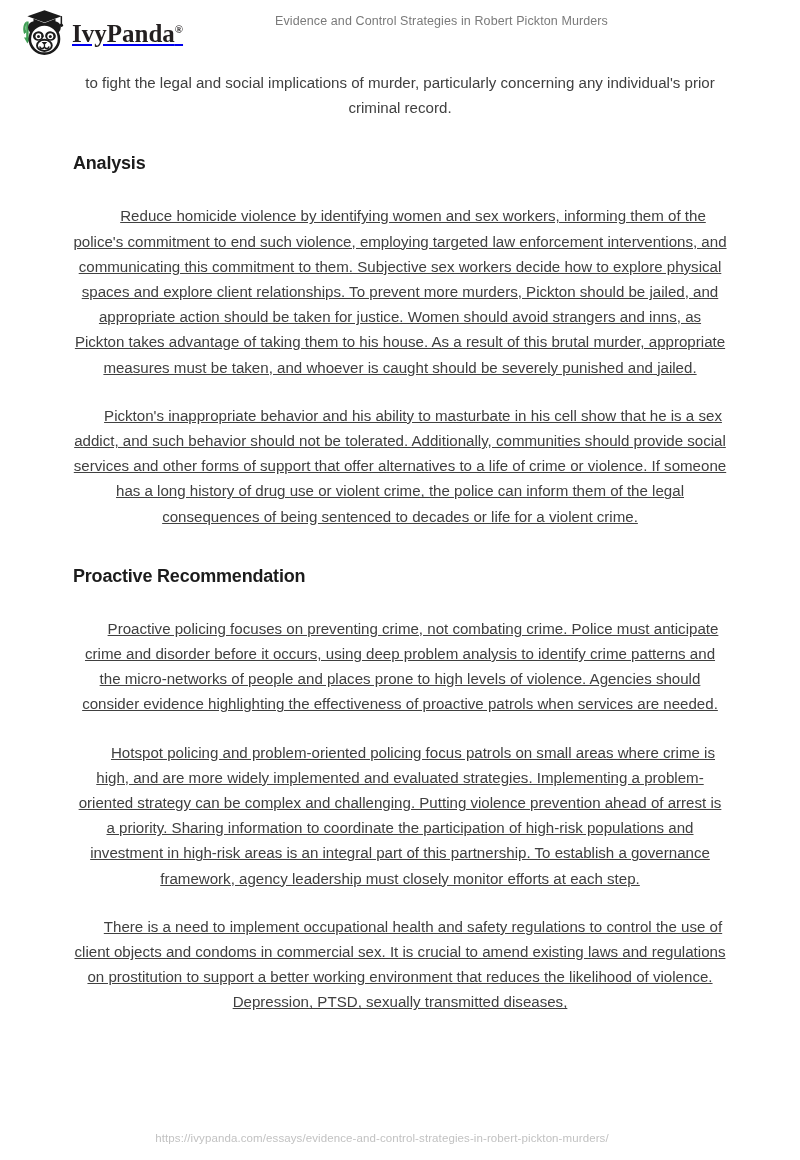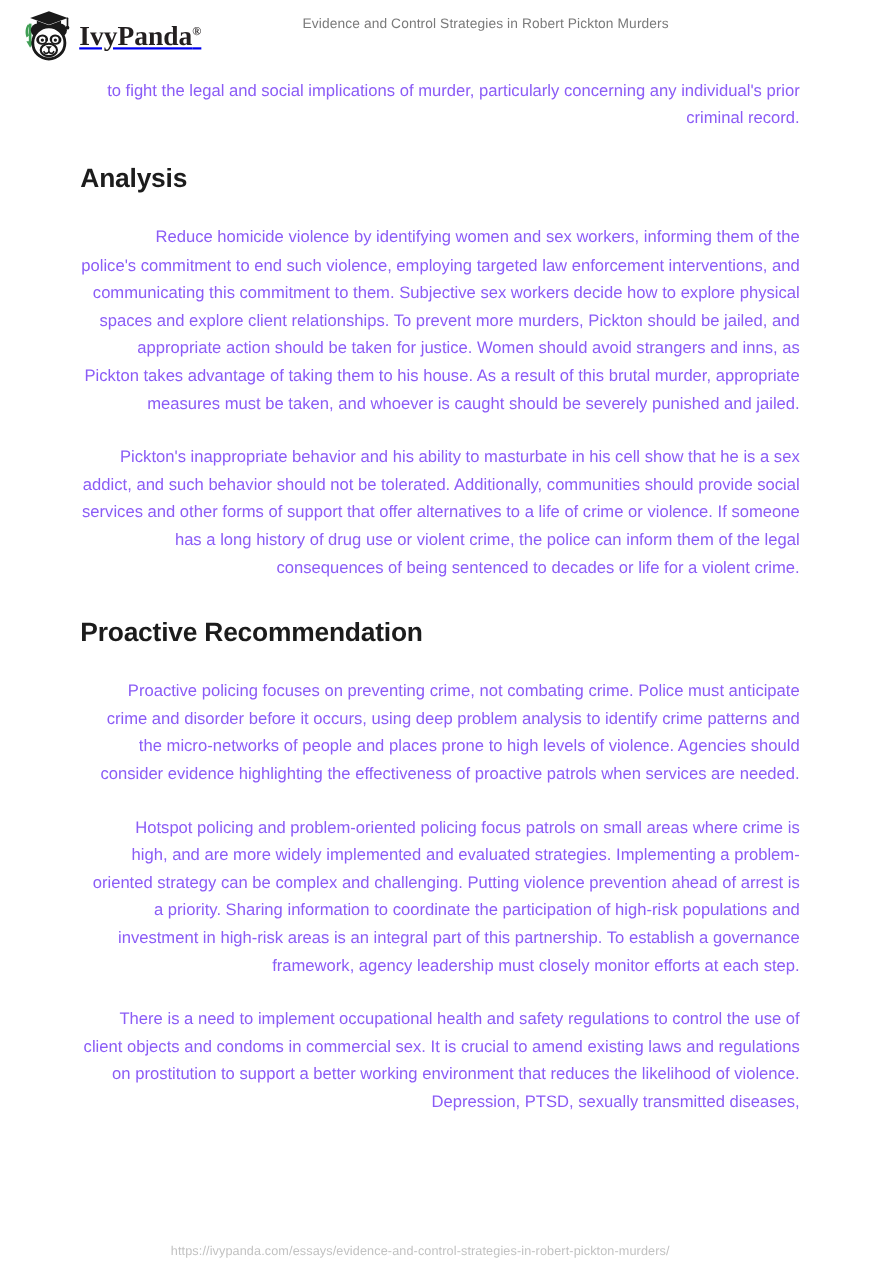--- a/index.html
+++ b/index.html
@@ -80,36 +80,37 @@
     position: absolute;
     left: 73px;
     top: 70px;
     width: 654px;
   }
 
   .content p {
     margin: 0 0 0 0;
     font-size: 15.1px;
     line-height: 25.2px;
-    color: #8b5cf6;
-    text-align: right;
+    color: #404040;
+    text-align: center;
     font-family: "Liberation Sans", sans-serif;
   }
 
   .para-cont {
     text-indent: 0;
   }
   .para-indent {
     text-indent: 26px;
     margin-top: 23px !important;
+    text-decoration: underline;
   }
 
   .content h2 {
     margin: 26px 0 0 0;
-    font-size: 24px;
+    font-size: 18px;
     line-height: 34px;
     font-weight: bold;
     color: #1c1c1c;
     letter-spacing: -0.2px;
     font-family: "Liberation Sans", sans-serif;
   }
   .h2-spaced-top { margin-top: 30px !important; }
 
   
   .page-footer {

